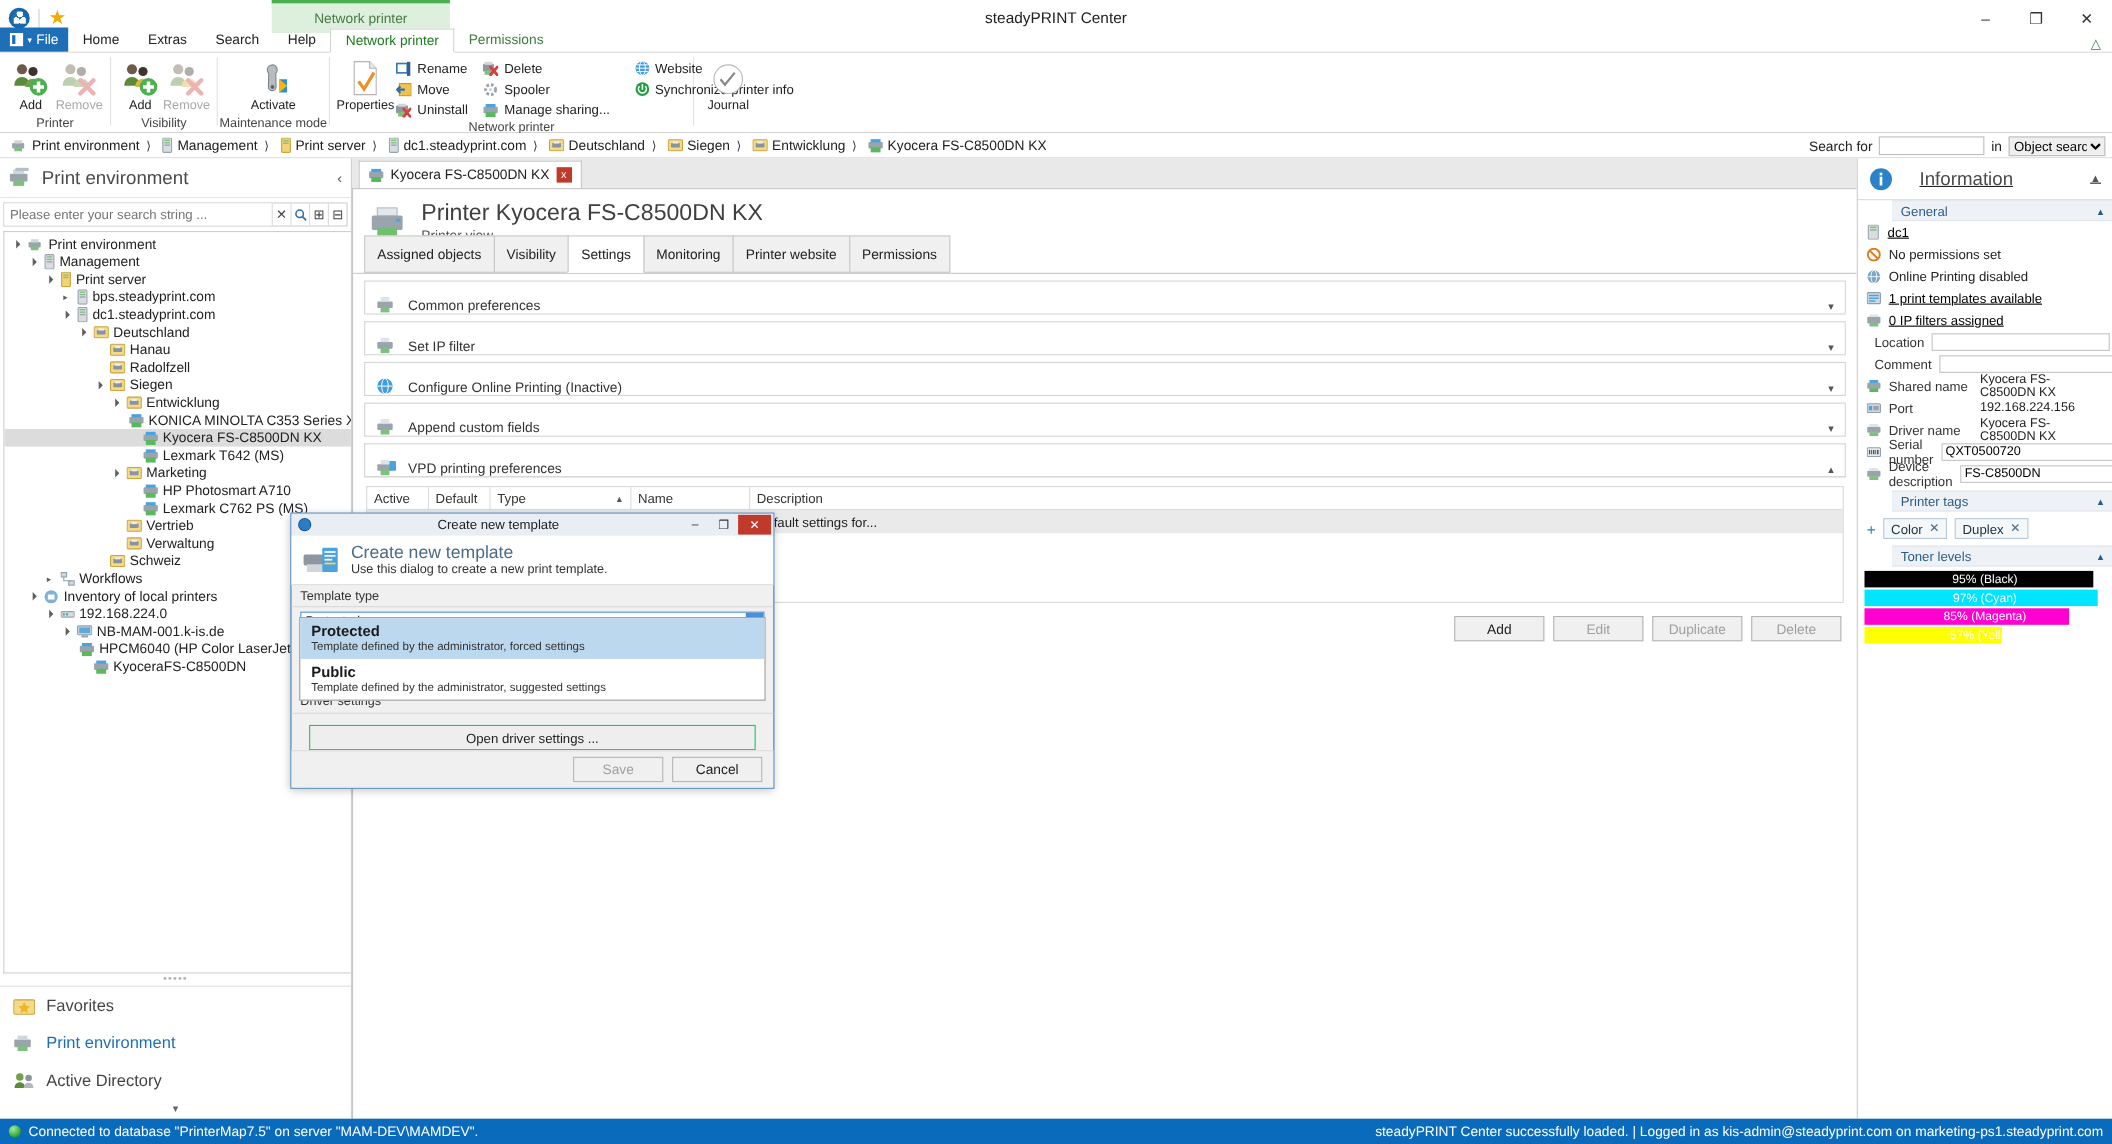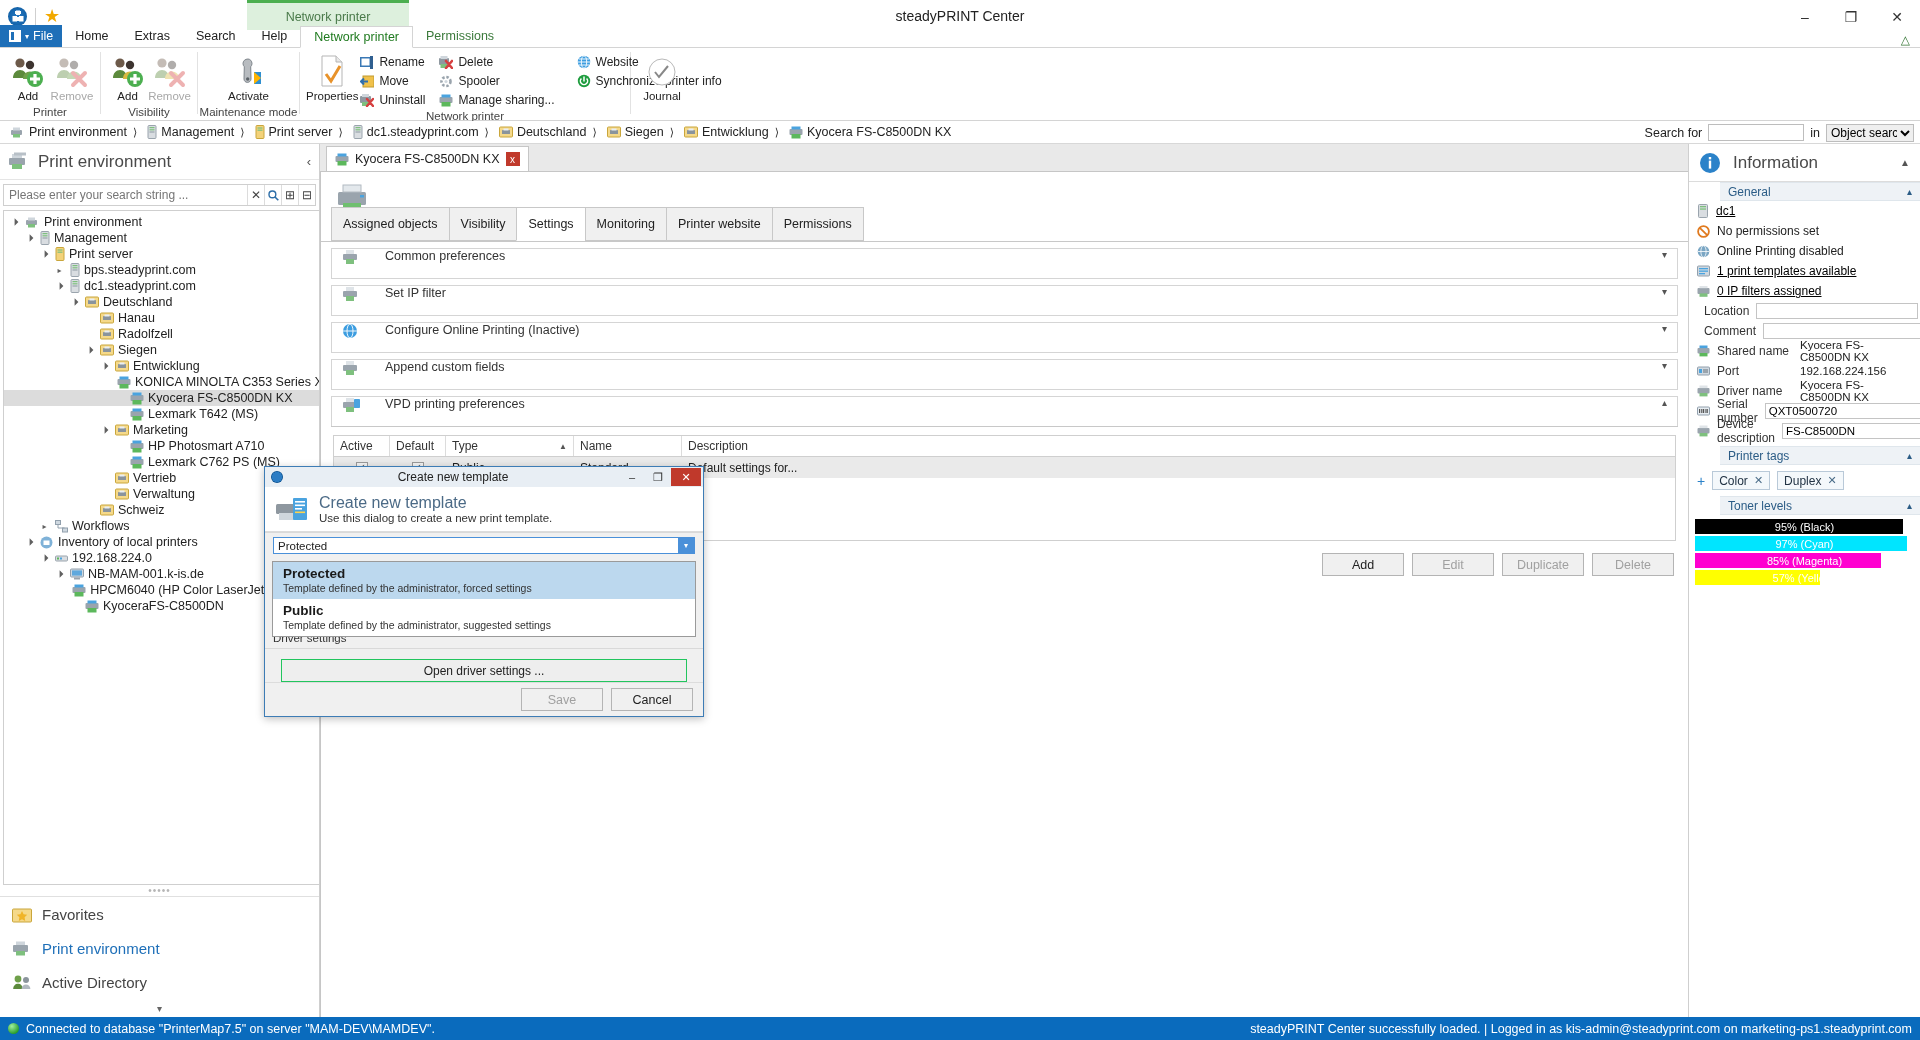--- a/index.html
+++ b/index.html
@@ -213,21 +213,21 @@
     height:23px; padding:16px 11px; display:flex; align-items:center;
     font-size:12.5px; border:1px solid #c8c8c8; background:#f0f0f0;
     margin-right:-1px;
   }
   .ctab.active { background:#fff; border-bottom-color:#fff; }
 
   .acc {
     margin:6px 10px 0 10px; border:1px solid #d5d5d5; background:#fff;
   }
   .acc-head {
-    height:29px; display:flex; align-items:flex-start; gap:24px; padding:0 10px;
+    height:29px; display:flex; align-items:flex-end; gap:10px; padding:0 10px;
     font-size:12.5px; color:#333;
   }
   .acc-head .chev { margin-left:auto; font-size:10px; color:#555; }
 
   .inner-tabs { display:flex; padding:6px 0 0 10px; height:24px; align-items:flex-end;}
   .itab {
     height:21px; padding:0 10px; display:flex; align-items:center; font-size:12px;
     border:1px solid #c8c8c8; background:#f2f2f2; margin-right:-1px;
   }
   .itab.active { background:#fff; border-bottom-color:#fff; }
@@ -254,22 +254,23 @@
     color:#222;
   }
   .btn.dis { color:#a0a0a0; }
 
   
   .rightpane {
     position:absolute; top:144px; right:0; width:232px; bottom:23px;
     background:#fff; border-left:1px solid #cfcfcf; overflow:hidden;
   }
   .rp-title {
-    height:38px; display:flex; align-items:center; gap:12px; padding:0 10px;
+    height:38px; display:flex; align-items:center; gap:24px; padding:0 10px;
     border-bottom:1px solid #dcdcdc;
+    text-decoration:underline;
   }
   .rp-title .t { font-size:17px; color:#4a4a4a; }
   .rp-title .chev { margin-left:auto; color:#555; font-size:10px; }
   .sect {
     height:19px; background:#eef2f6; border-top:1px solid #dfe6ec;
     border-bottom:1px solid #dfe6ec;
     display:flex; align-items:center; padding:0 8px; font-size:12px; color:#2b5c86;margin-left:31px;
   }
   .sect .chev { margin-left:auto; font-size:10px; }
   .irow {
@@ -1060,20 +1061,24 @@
     <div class="docbody">
       <div class="doc-head">
         <span>
           <svg width="36" height="32" viewBox="0 0 36 32">
             <rect x="3" y="10" width="28" height="13" rx="1.5" fill="#9aa4ad"></rect>
             <rect x="8" y="3" width="18" height="7" fill="#e3e8ec" stroke="#b2bac1"></rect>
             <rect x="8" y="21" width="18" height="8" fill="#6fbf6f"></rect>
             <rect x="25" y="13" width="4" height="2.5" fill="#4aa3df"></rect>
           </svg>
         </span>
+        <div>
+          <div class="ttl">Printer Kyocera FS-C8500DN KX</div>
+          <div class="sub">Printer view</div>
+        </div>
       </div>
 
       <div class="tabstrip">
         <div class="ctab">Assigned objects</div>
         <div class="ctab">Visibility</div>
         <div class="ctab active">Settings</div>
         <div class="ctab">Monitoring</div>
         <div class="ctab">Printer website</div>
         <div class="ctab">Permissions</div>
       </div>
@@ -1383,20 +1388,21 @@
           <rect x="20" y="9.5" width="10" height="1.6" fill="#fff"></rect>
           <rect x="20" y="13" width="7" height="1.6" fill="#fff"></rect>
           <rect x="20" y="16.5" width="10" height="1.6" fill="#ffd34d"></rect>
         </svg>
       </span>
       <div>
         <div class="h1">Create new template</div>
         <div class="h2">Use this dialog to create a new print template.</div>
       </div>
     </div>
+    <div class="dlg-group-lbl">Template type</div>
     <div class="dlg-sep"></div>
     <div class="combo">
       <span>Protected</span>
       <span class="arrow">▾</span>
     </div>
     <div style="position:absolute;left:8px;top:161px;width:424px;">
       <div class="dlg-group-lbl" style="padding-left:0">Driver settings</div>
     </div>
     <div class="dlg-sep" style="position:absolute;left:0;right:0;top:181px"></div>
     <div class="drv-btn" style="position:absolute;left:8px;right:8px;top:186px">Open driver settings ...</div>

